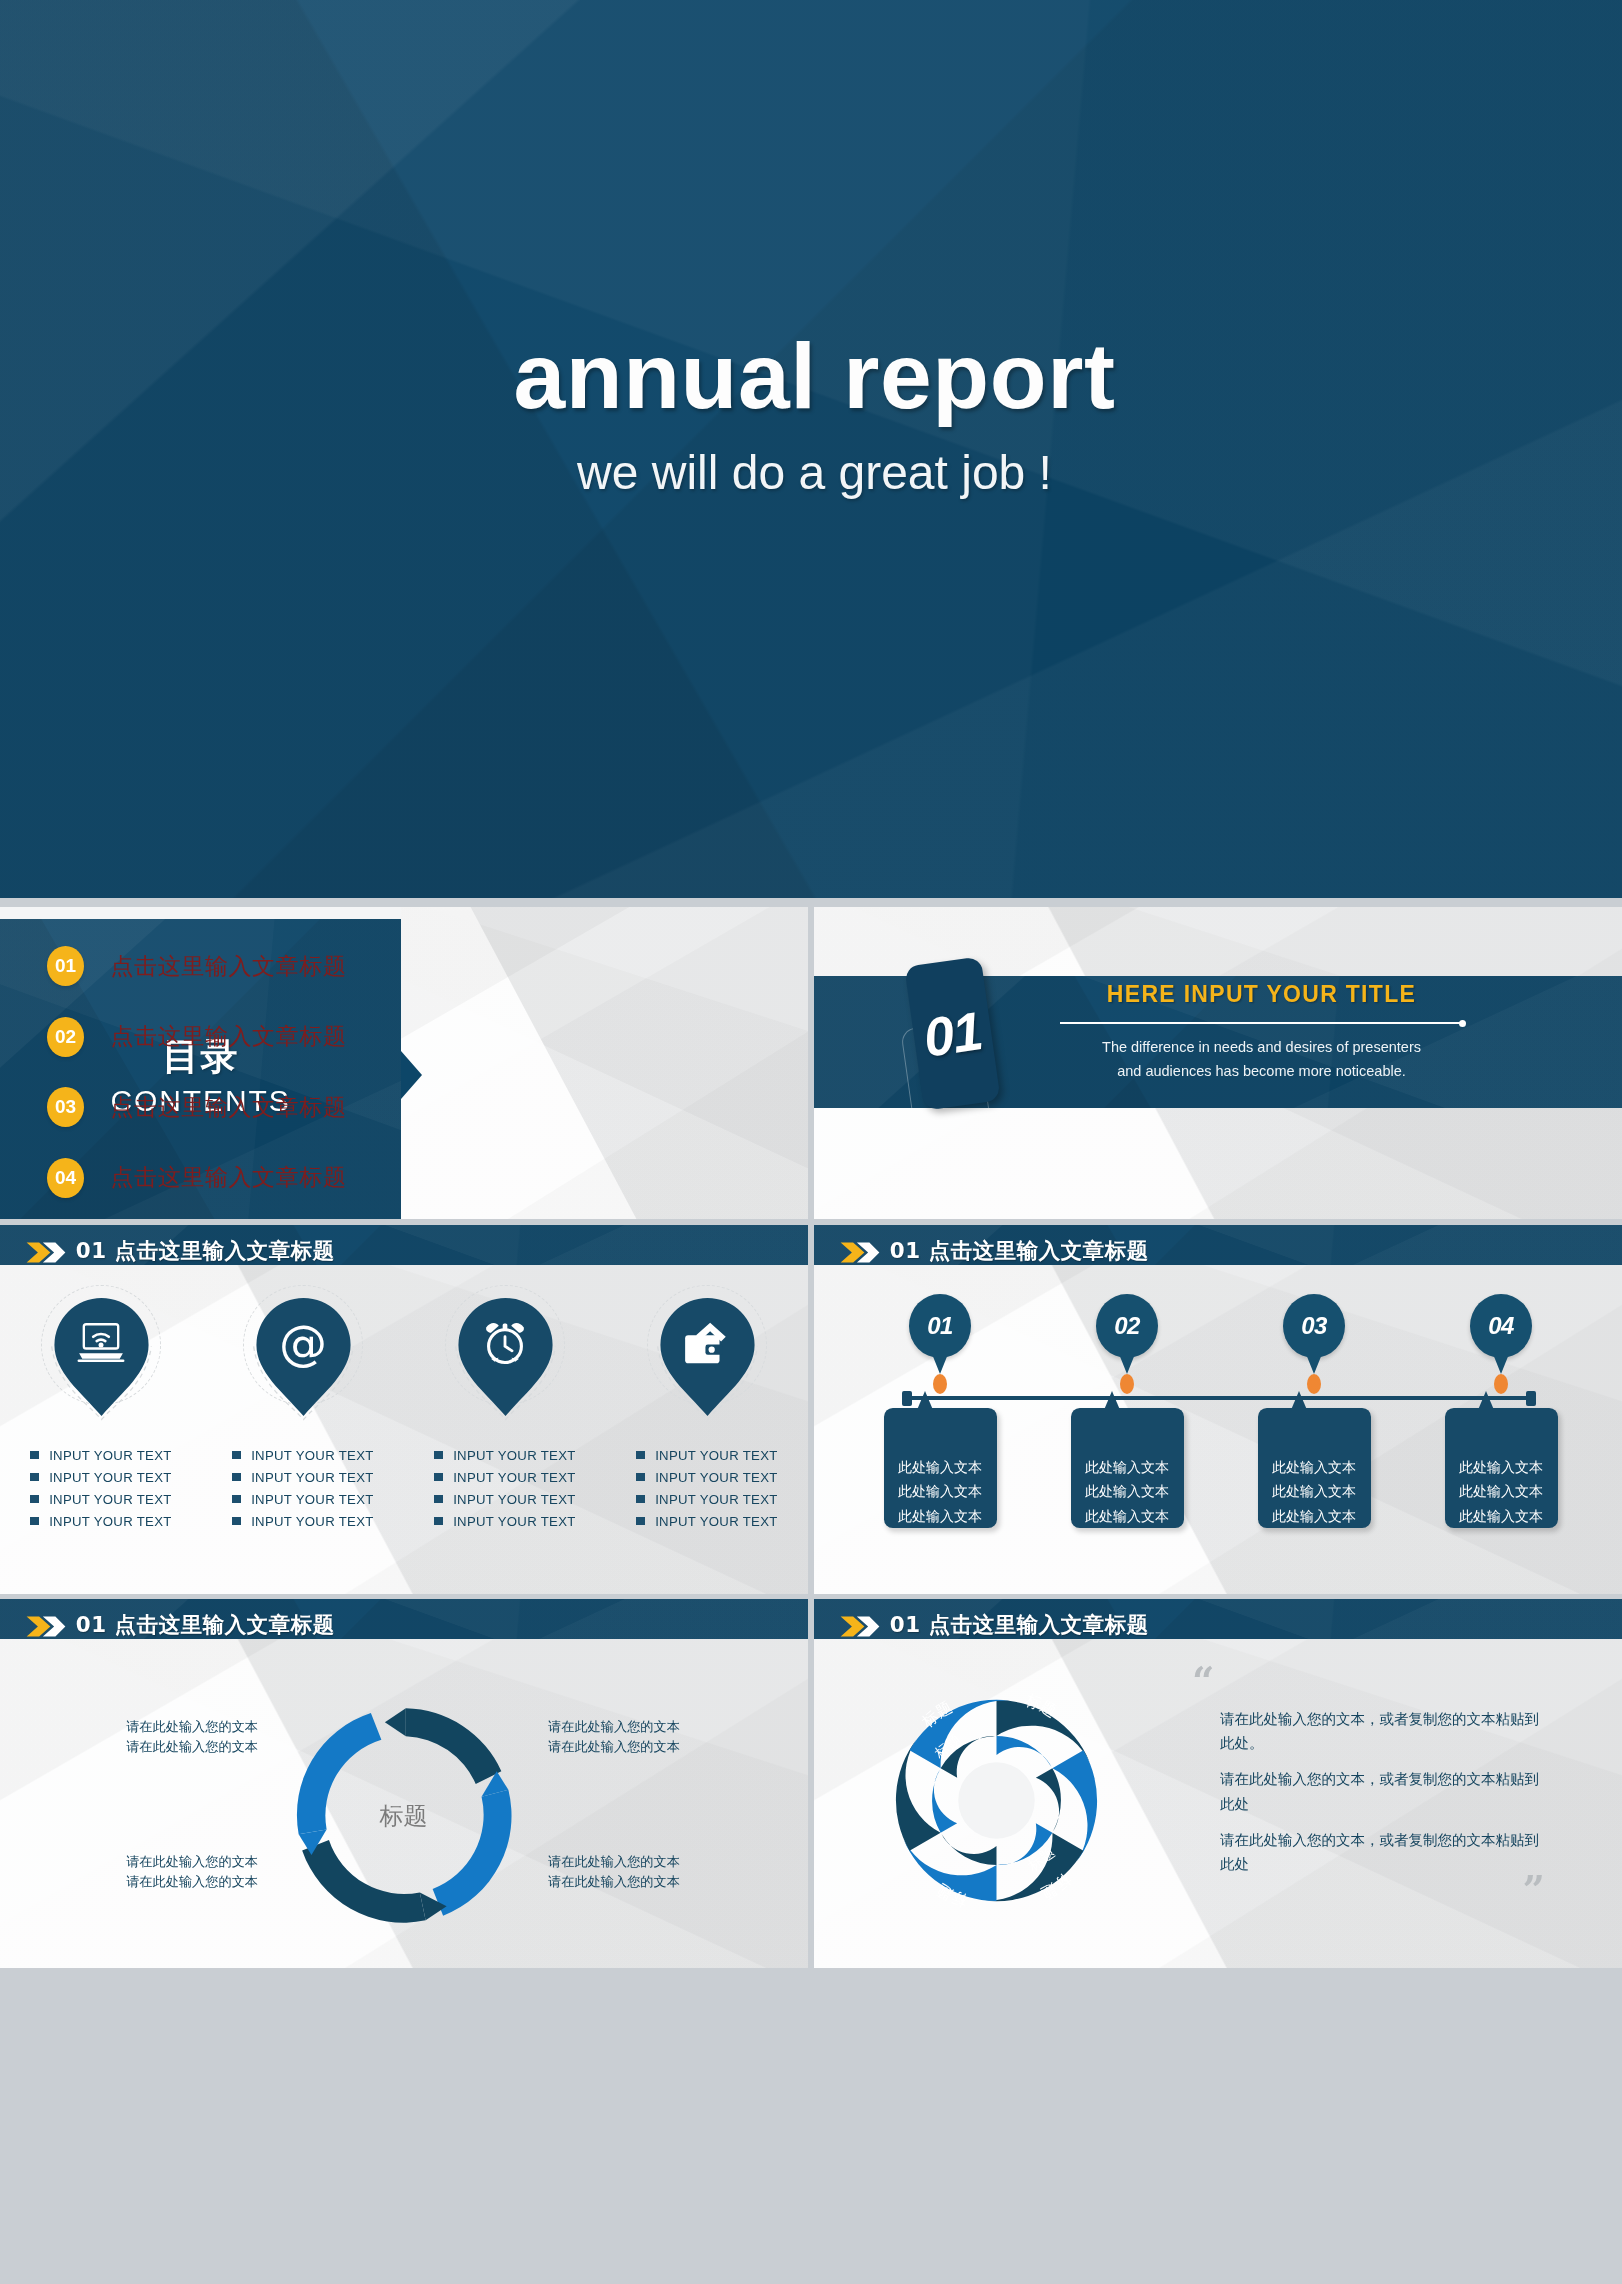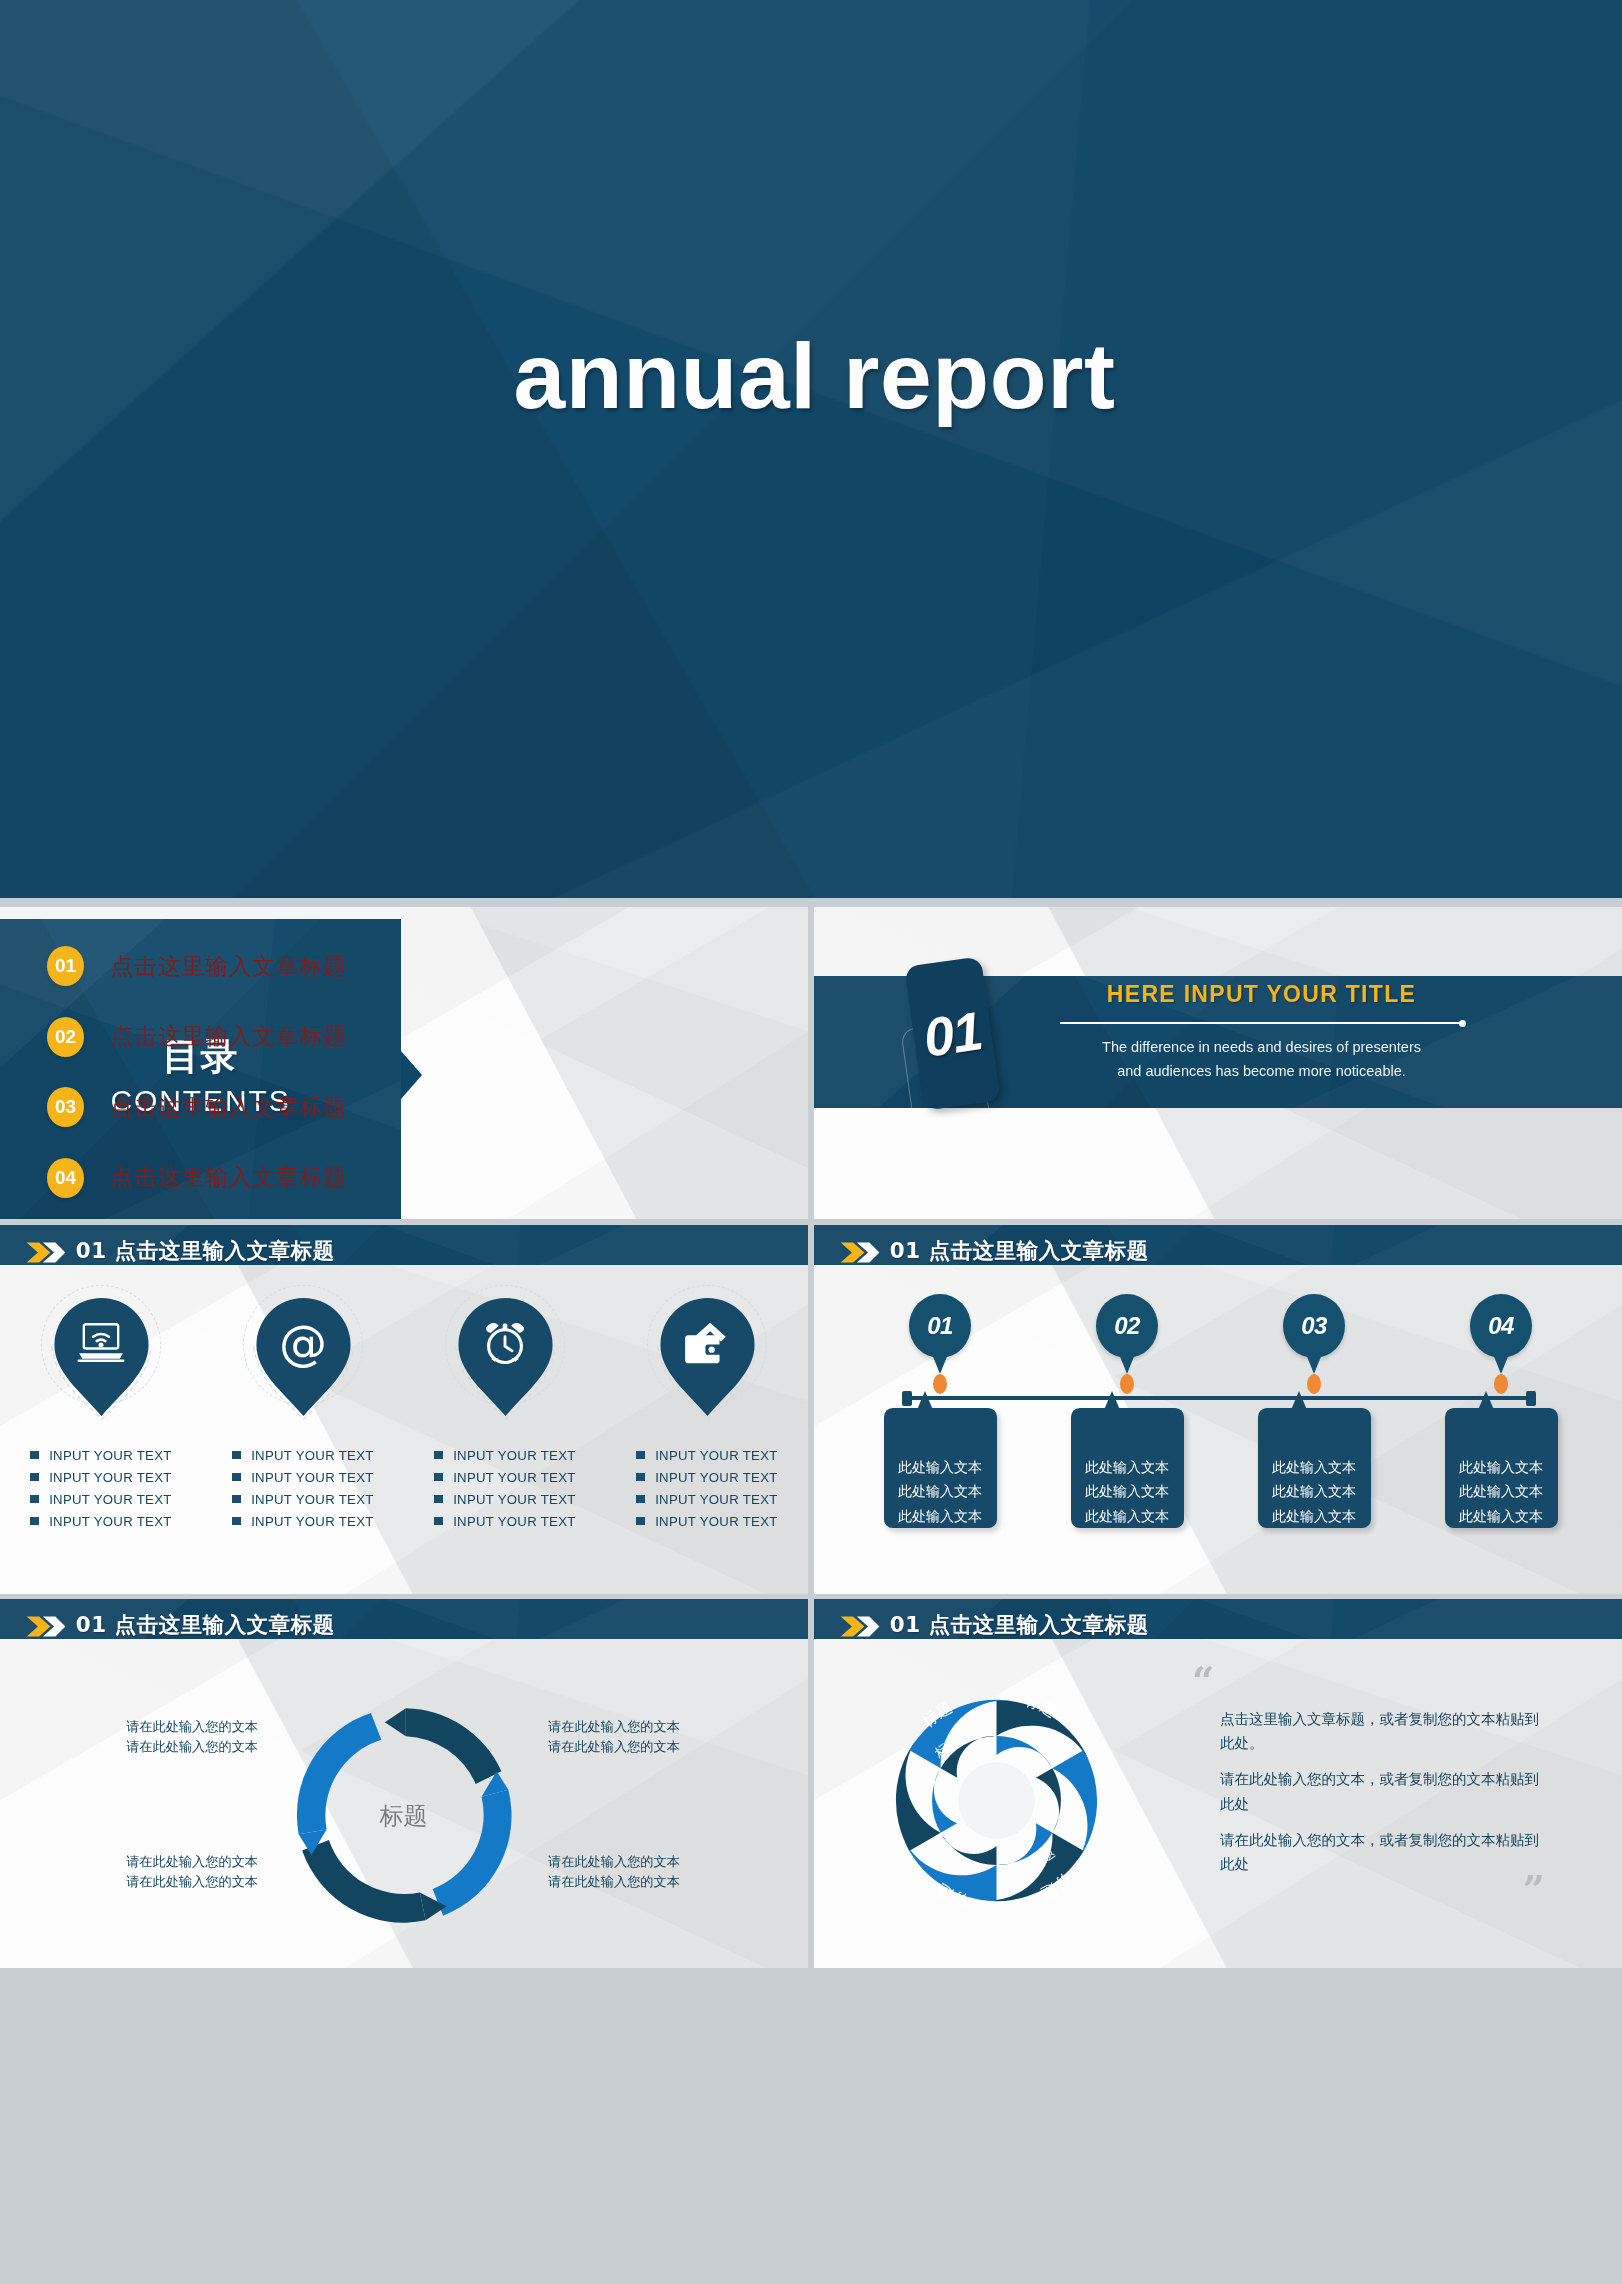--- a/index.html
+++ b/index.html
@@ -190,20 +190,21 @@
      font-family:"DejaVu Sans","Liberation Sans",sans-serif; }
 </style>
 </head>
 <body>
 
 <div class="deck">
 
   <div class="slide poly-dark" id="s-title">
     <div class="title-wrap">
       <div class="main-title">annual report</div>
+      <div class="sub-title">we will do a great job !</div>
     </div>
   </div>
 
   <div class="slide" id="s-contents">
     <div class="toc-right poly-light"></div>
     <div class="toc-left poly-dark">
       <div class="cn">目录</div>
       <div class="en">CONTENTS</div>
     </div>
     <div class="toc-arrow"></div>
@@ -574,21 +575,21 @@
         <text><textPath href="#bl3" startOffset="42%" id="sp-t3">标题</textPath></text>
       </g>
       <g fill="#ffffff" font-size="12" font-family="DejaVu Sans, sans-serif" text-anchor="middle">
         <text x="62" y="58" transform="rotate(-38 62 58)" id="sp-t4">标题</text>
         <text x="140" y="152" transform="rotate(-38 140 152)" id="sp-t5">标题</text>
       </g>
     </svg>
 
     <div class="qt">
       <div class="qt-mark">“</div>
-      <div class="qt-p">点击这里输入文章标题，或者复制您的文本粘贴到此处。</div>
+      <div class="qt-p">请在此处输入您的文本，或者复制您的文本粘贴到此处。</div>
       <div class="qt-p">请在此处输入您的文本，或者复制您的文本粘贴到此处</div>
       <div class="qt-p">请在此处输入您的文本，或者复制您的文本粘贴到此处</div>
       <div class="qt-mark close">”</div>
     </div>
   </div>
 
 </div>
 
 
 </body></html>

